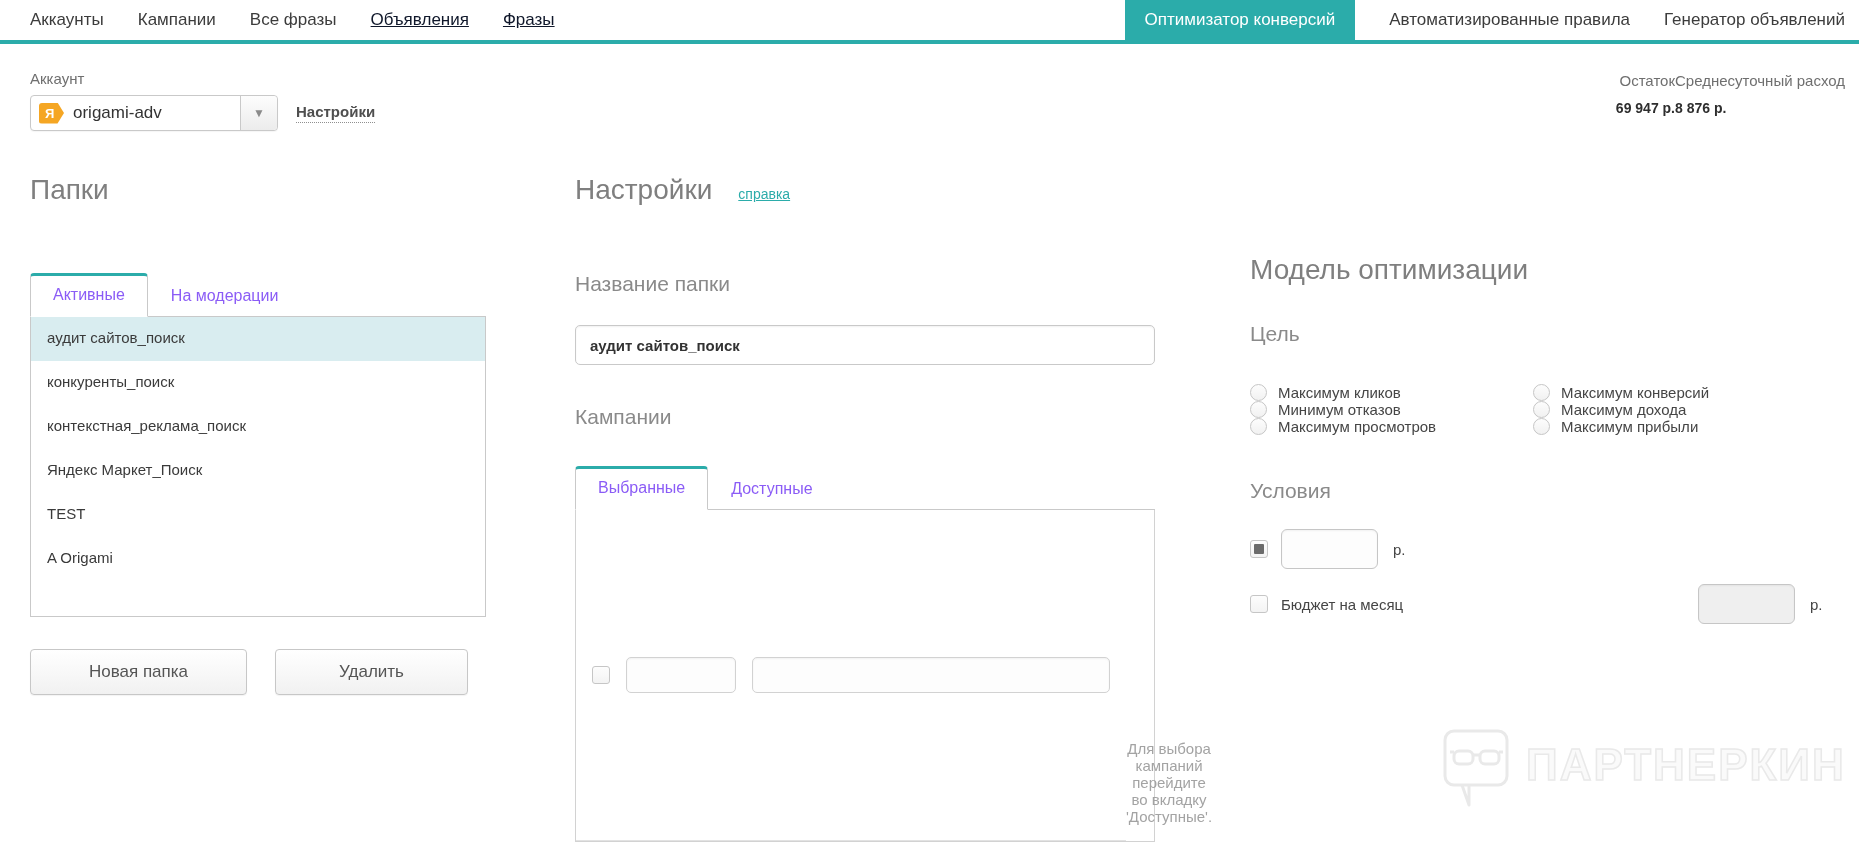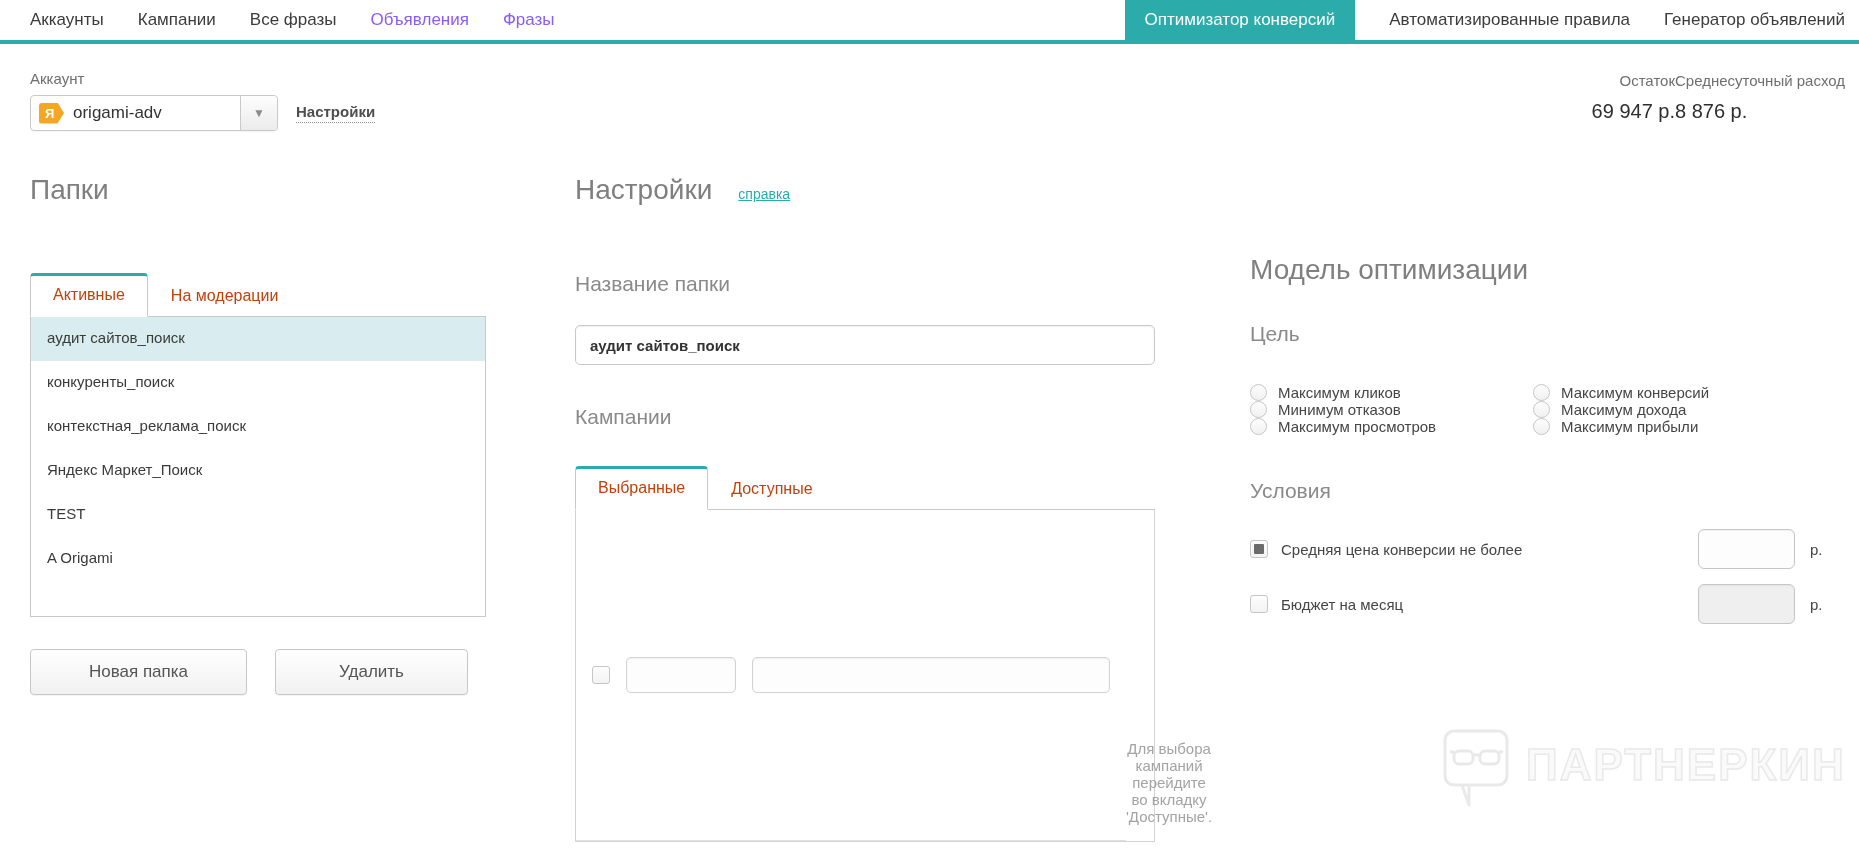--- a/index.html
+++ b/index.html
@@ -5,21 +5,21 @@
   * { box-sizing: border-box; margin: 0; padding: 0; }
   html,body { width:1859px; height:855px; background:#ffffff; overflow:hidden;
     font-family:"Liberation Sans", sans-serif; color:#3c3c3c; }
 
   
   .topnav { position:absolute; top:0; left:0; width:1859px; height:44px;
     border-bottom:4px solid #2bacaa; display:flex; align-items:stretch;
     padding-left:30px; background:#fff; }
   .nav-item { display:flex; align-items:center; margin-right:34px;
     font-size:17px; color:#3c3c3c; cursor:pointer; white-space:nowrap; }
-  .nav-item.disabled { color:#8b5cf6; }
+  .nav-item.disabled { color:#0f172a;text-decoration:underline; }
   .nav-right { margin-left:auto; display:flex; align-items:stretch; }
   .nav-item.right { margin-right:0; margin-left:34px; }
   .nav-item.active { background:#2bacaa; color:#fff; padding:0 20px; margin-left:20px; }
   .nav-item.right:last-child { margin-right:14px; }
 
   
   .account-block { position:absolute; left:30px; top:70px; }
   .account-label { font-size:15px; color:#6f6f6f; margin-bottom:8px; }
   .account-row { display:flex; align-items:center; }
   .dropdown { width:248px; height:36px; border:1px solid #c9c9c9; border-radius:4px;
@@ -32,30 +32,30 @@
   .dd-arrow { width:37px; border-left:1px solid #c9c9c9; background:linear-gradient(#fdfdfd,#ececec);
     display:flex; align-items:center; justify-content:center; color:#8a8a8a; font-size:12px;
     border-radius:0 4px 4px 0; cursor:pointer; }
   .settings-link { margin-left:18px; font-size:15px; font-weight:bold; color:#4f4f4f;
     border-bottom:1px dotted #8f8f8f; padding-bottom:2px; cursor:pointer; }
 
   
   .stats { position:absolute; top:72px; left:1250px; width:595px; display:flex;
     justify-content:flex-end; }
   .stat-col .stat-label { font-size:15px; color:#6f6f6f; margin-bottom:11px; }
-  .stat-col .stat-value { font-size:20px; font-weight:normal; color:#2e2e2e; }
+  .stat-col .stat-value { font-size:14px; font-weight:bold; color:#2e2e2e; }
   .stat-col.right-align { text-align:right; }
 
   
   .h-big { font-size:28px; font-weight:400; color:#7f7f7f; }
   .h-mid { font-size:21px; font-weight:400; color:#8a8a8a; }
 
   
   .tabs { display:flex; align-items:flex-end; border-bottom:1px solid #c9c9c9; }
-  .tab { padding:12px 22px; font-size:16px; color:#c2410c; cursor:pointer;
+  .tab { padding:12px 22px; font-size:16px; color:#8b5cf6; cursor:pointer;
     border:1px solid transparent; border-bottom:none; position:relative; top:1px; }
   .tab.active { background:#fff; border:1px solid #c9c9c9; border-bottom:1px solid #fff;
     border-top:3px solid #2bacaa; border-radius:4px 4px 0 0; padding-top:10px; }
 
   
   .col-folders { position:absolute; left:30px; top:174px; width:456px; }
   .col-folders .h-big { margin-bottom:66px; }
   .folder-list { border:1px solid #c9c9c9; border-top:none; height:300px; background:#fff; }
   .folder-item { padding:12px 16px; font-size:15px; color:#3a3a3a; cursor:pointer; height:44px; }
   .folder-item.selected { background:#d9edf0; }
@@ -224,21 +224,20 @@
       <span class="radio-text">Максимум просмотров</span>
     </div>
     <div class="radio-option">
       <span class="radio-circle"></span>
       <span class="radio-text">Максимум прибыли</span>
     </div>
   </div>
   <div class="h-mid cond-label-h">Условия</div>
   <div class="cond-row">
     <span class="checkbox checked"></span>
-    <span class="cond-text">Средняя цена конверсии не более</span>
     <input class="cond-input" type="text" value="" style="">
     <span class="currency">р.</span>
   </div>
   <div class="cond-row">
     <span class="checkbox"></span>
     <span class="cond-text">Бюджет на месяц</span>
     <input class="cond-input disabled" type="text" value="" style="">
     <span class="currency">р.</span>
   </div>
 </div>

